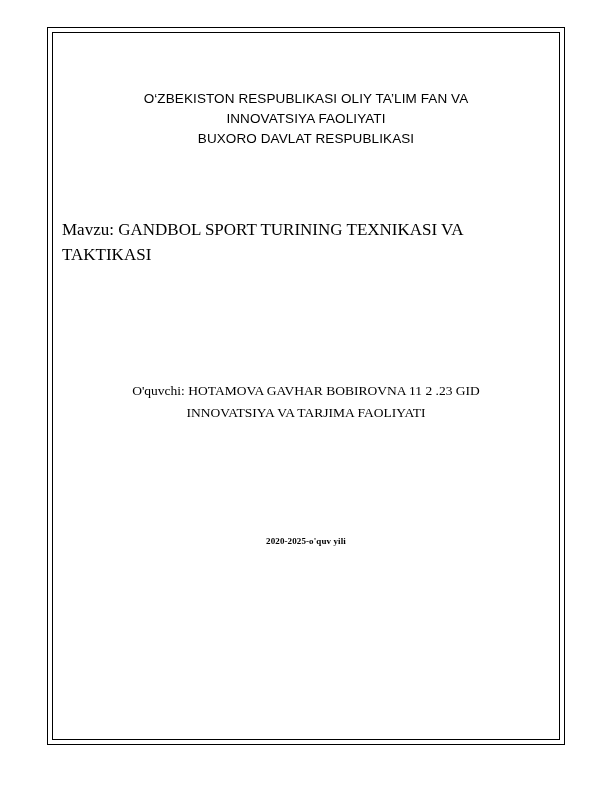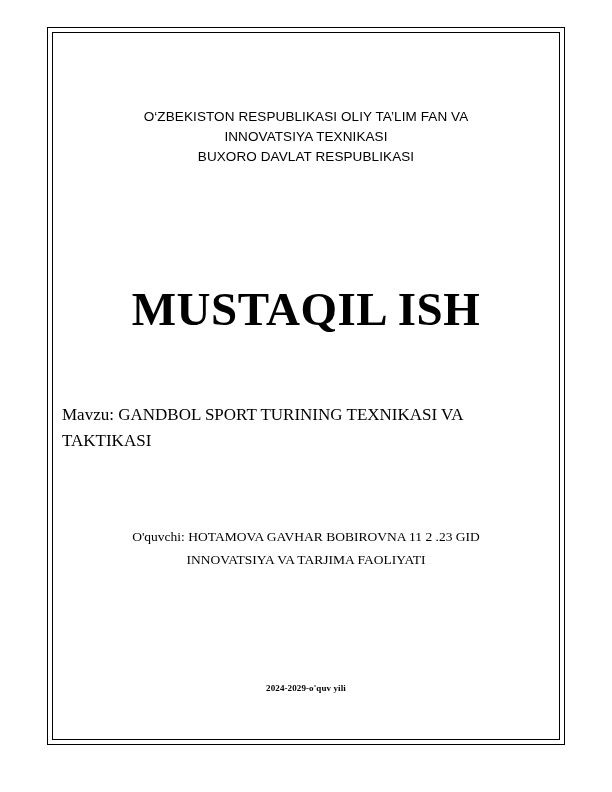--- a/index.html
+++ b/index.html
@@ -38,21 +38,21 @@
     top: 32px;
     width: 508px;
     height: 708px;
     border: 1px solid #000000;
     box-sizing: border-box;
   }
 
   .content {
     position: absolute;
     left: 62px;
-    top: 60px;
+    top: 42px;
     width: 488px;
     height: 688px;
     box-sizing: border-box;
   }
 
   .org-block {
     margin-top: 47px;
     text-align: center;
     font-family: "Liberation Sans", sans-serif;
     font-size: 13.5px;
@@ -72,21 +72,21 @@
   }
 
   .subject-block {
     margin-top: 68px;
     text-align: left;
     font-size: 17px;
     line-height: 1.5;
   }
 
   .author-block {
-    margin-top: 73px;
+    margin-top: 112px;
     text-align: center;
     font-size: 13.5px;
     line-height: 1.65;
   }
   .author-line { display: block; }
 
   .year-block {
     margin-top: 112px;
     text-align: center;
     font-size: 9px;
@@ -99,29 +99,28 @@
 
 <div class="page">
 
   <div class="border-outer"></div>
   <div class="border-inner"></div>
 
   <div class="content">
 
     <div class="org-block">
       <span class="org-line">O‘ZBEKISTON RESPUBLIKASI OLIY TA’LIM FAN VA</span>
-      <span class="org-line">INNOVATSIYA TEXNIKASI</span>
+      <span class="org-line">INNOVATSIYA FAOLIYATI</span>
       <span class="org-line">BUXORO DAVLAT RESPUBLIKASI</span>
     </div>
 
-    <div class="doc-title">MUSTAQIL ISH</div>
 
     <div class="subject-block">Mavzu: GANDBOL SPORT TURINING TEXNIKASI VA TAKTIKASI</div>
 
     <div class="author-block">
       <span class="author-line">O'quvchi: HOTAMOVA GAVHAR BOBIROVNA   11 2 .23 GID</span>
       <span class="author-line">INNOVATSIYA VA TARJIMA FAOLIYATI</span>
     </div>
 
-    <div class="year-block">2024-2029-o'quv yili</div>
+    <div class="year-block">2020-2025-o'quv yili</div>
 
   </div>
 </div>
 
 </body></html>

